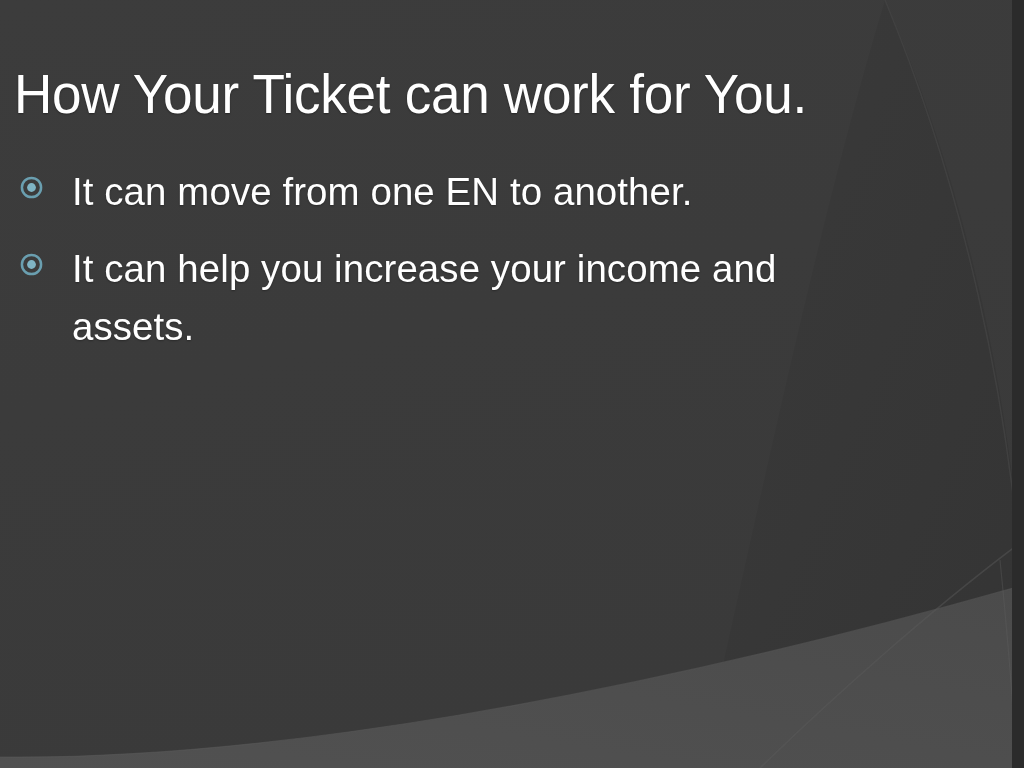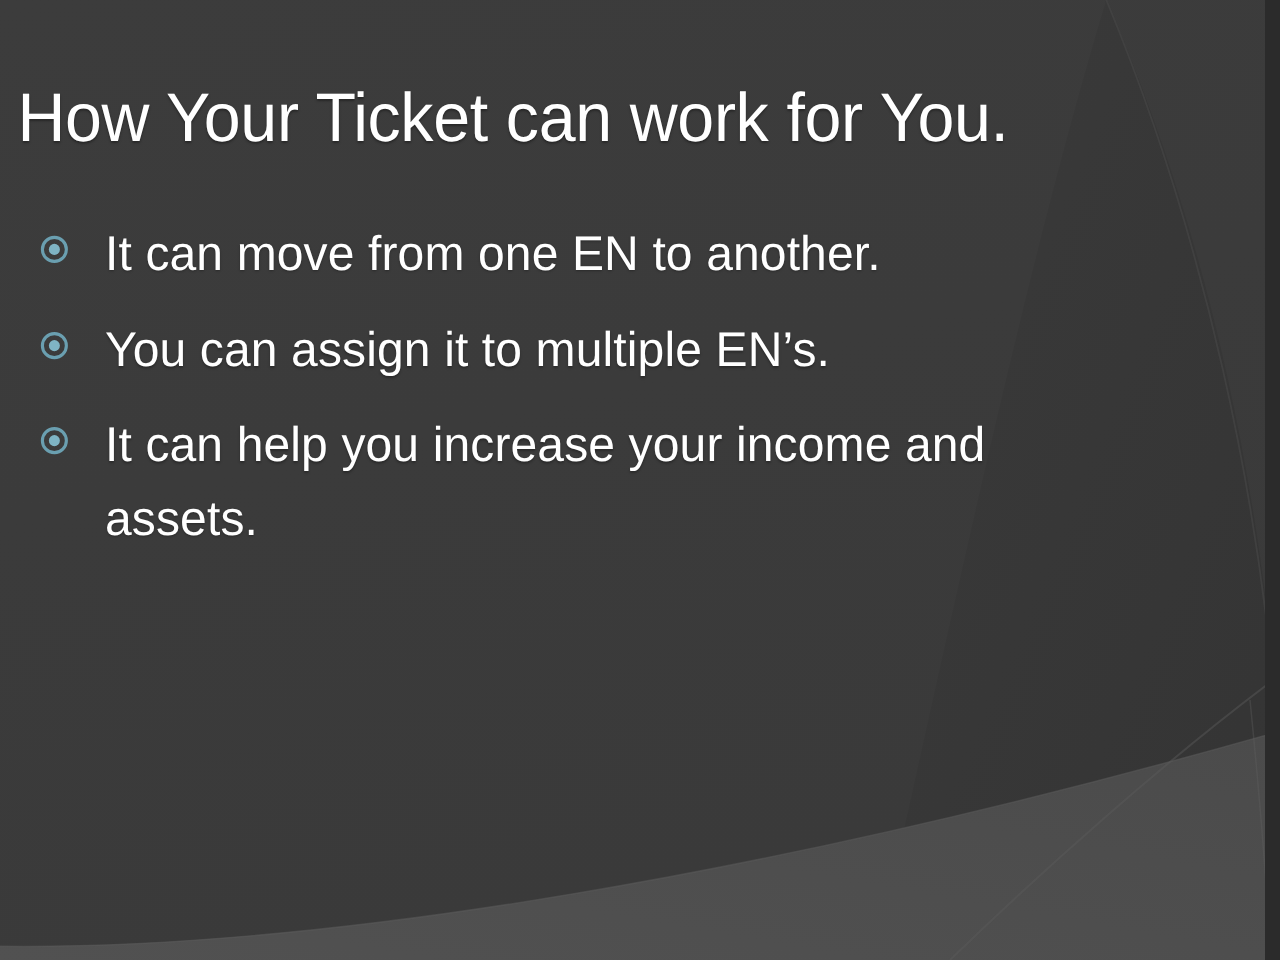--- a/index.html
+++ b/index.html
@@ -49,21 +49,21 @@
     transform-origin: left top;
     text-shadow: 0 1px 2px rgba(0,0,0,0.35);
   }
 
   .body-list {
     position: absolute;
     left: 20px;
     top: 163px;
     width: 880px;
     list-style: none;
-    margin: 12px;
+    margin: 0;
     padding: 0;
   }
 
   .bullet-row {
     position: relative;
     display: flex;
     align-items: flex-start;
     margin-bottom: 18px;
     padding-left: 0;
   }
@@ -141,29 +141,20 @@
       <li class="bullet-row">
         <span class="bullet-marker">
           <svg viewBox="0 0 24 24" aria-hidden="true">
             <circle cx="12" cy="12" r="10" fill="none" stroke="#6a9fb0" stroke-width="2.6"></circle>
             <circle cx="12" cy="12" r="4.6" fill="#7fb4c4"></circle>
           </svg>
         </span>
         <span class="bullet-text">It can move from one EN to another.</span>
       </li>
 
-      <li class="bullet-row">
-        <span class="bullet-marker">
-          <svg viewBox="0 0 24 24" aria-hidden="true">
-            <circle cx="12" cy="12" r="10" fill="none" stroke="#6a9fb0" stroke-width="2.6"></circle>
-            <circle cx="12" cy="12" r="4.6" fill="#7fb4c4"></circle>
-          </svg>
-        </span>
-        <span class="bullet-text">You can assign it to multiple EN’s.</span>
-      </li>
 
       <li class="bullet-row">
         <span class="bullet-marker">
           <svg viewBox="0 0 24 24" aria-hidden="true">
             <circle cx="12" cy="12" r="10" fill="none" stroke="#6a9fb0" stroke-width="2.6"></circle>
             <circle cx="12" cy="12" r="4.6" fill="#7fb4c4"></circle>
           </svg>
         </span>
         <span class="bullet-text" style="max-width: 790px;">It can help you increase your income and assets.</span>
       </li>

